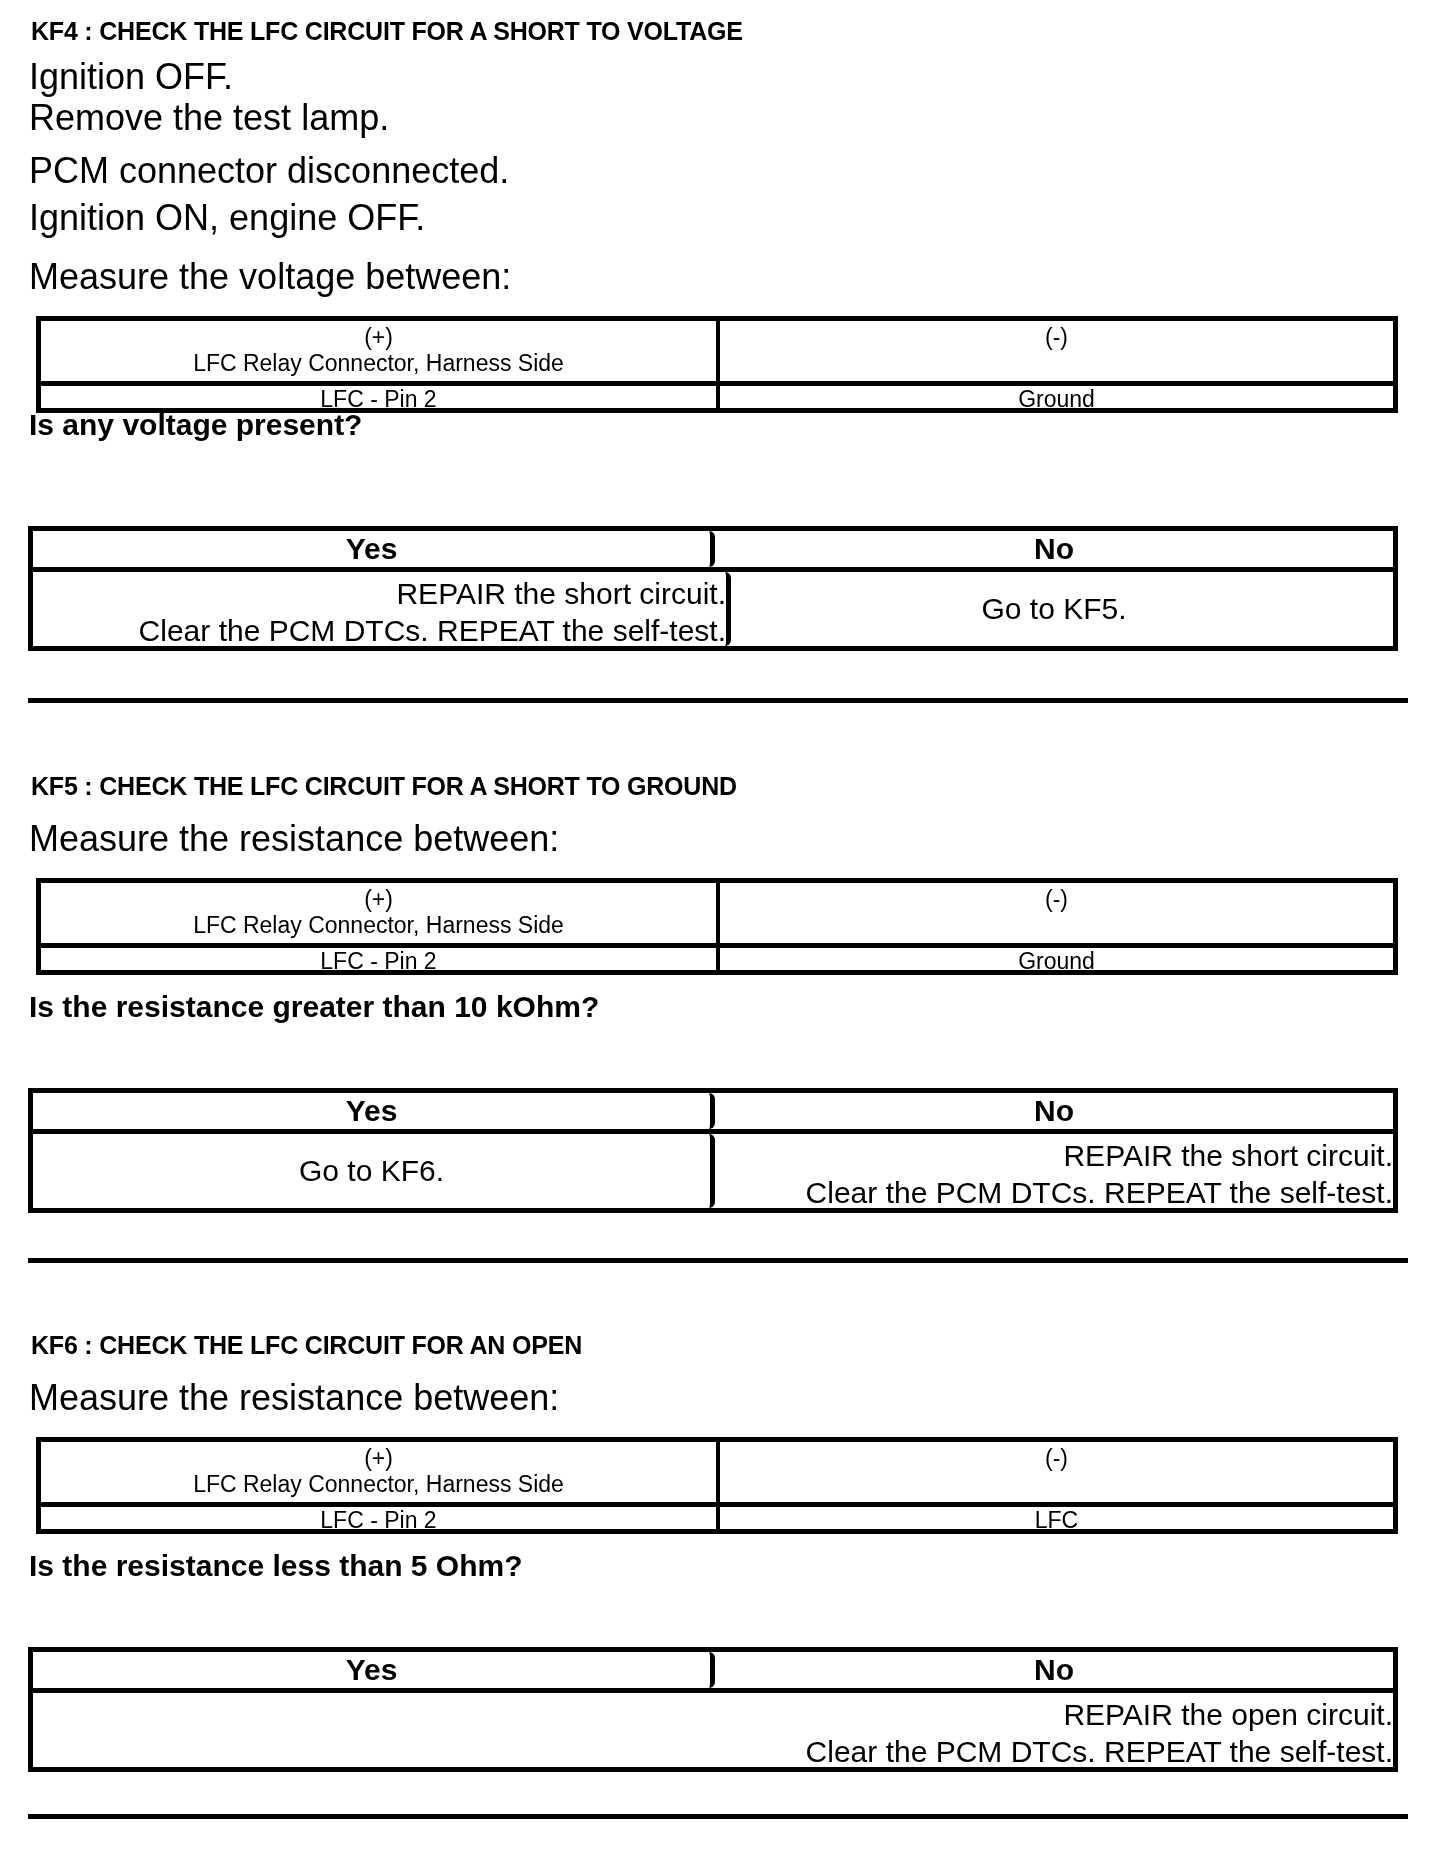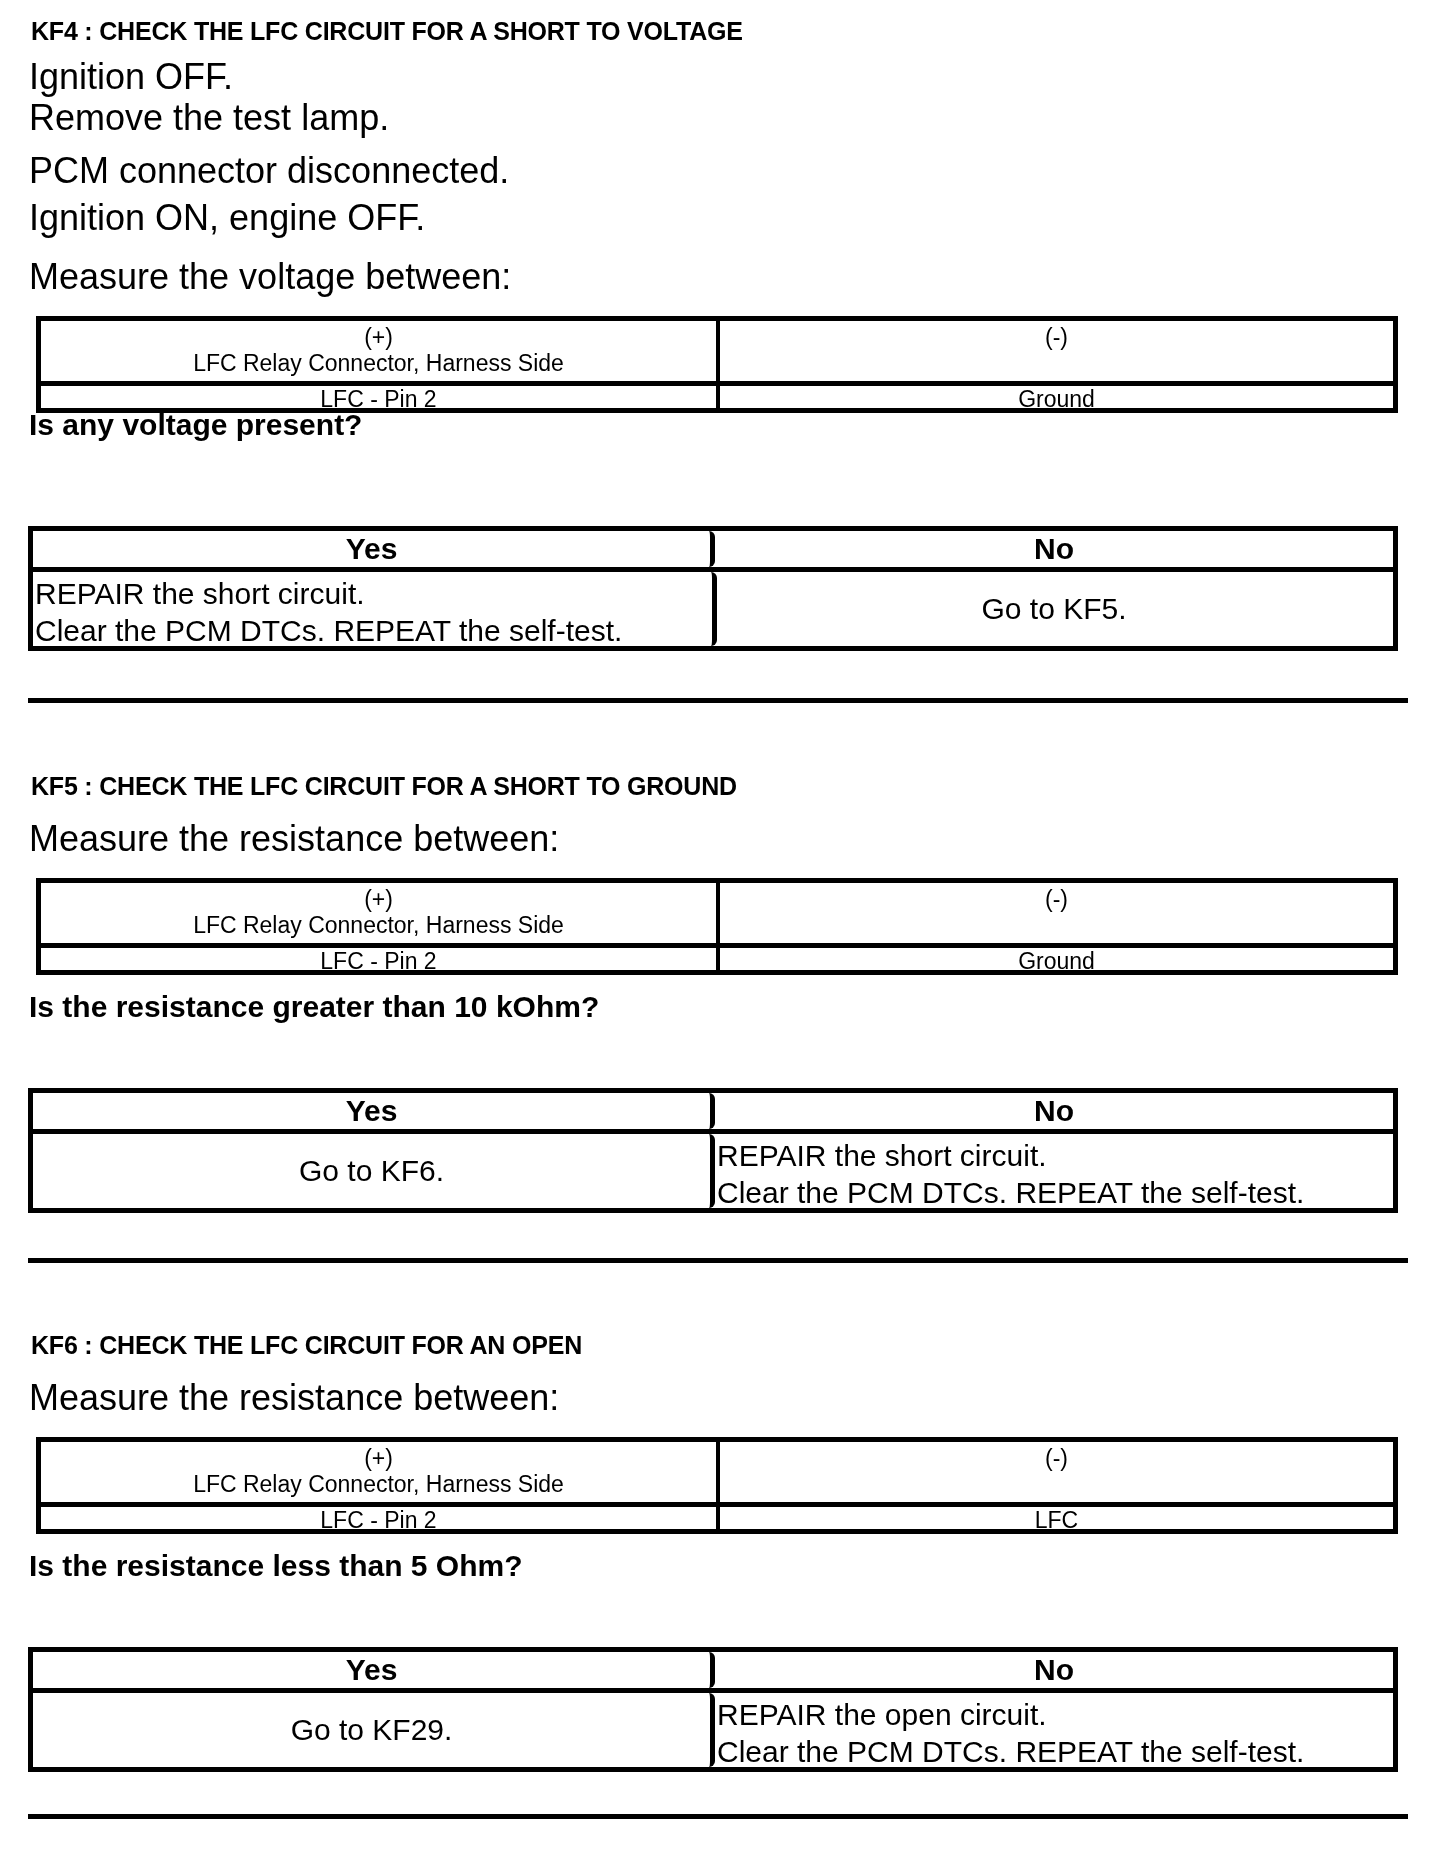--- a/index.html
+++ b/index.html
@@ -21,21 +21,21 @@
   .yn-table { position: absolute; left: 28px; width: 1370px; height: 125px;
               box-sizing: border-box; border: 5px solid #000; }
   .yn-table .hdr { position: absolute; left: 0; right: 0; top: 0; height: 36px; border-bottom: 5px solid #000; }
   .yn-table .body { position: absolute; left: 0; right: 0; top: 41px; bottom: 0; }
   .yn-table .cell { position: absolute; top: 0; bottom: 0; }
   .yn-table .cell.yes { left: 0; width: 677px; border-right: 5px solid #000; border-radius: 6px; }
   .yn-table .cell.no { left: 682px; right: 0; }
   .yn-table .hdr .cell { font-weight: bold; font-size: 30px; line-height: 36px; text-align: center; }
   .yn-table .body .cell { font-size: 30px; }
   .yn-table .body .cell.center { display: flex; align-items: center; justify-content: center; }
-  .yn-table .body .cell.multi { padding-left: 2px; padding-top: 3px; line-height: 37px; white-space: nowrap; }
+  .yn-table .body .cell.multi { padding-left: 16px; padding-top: 3px; line-height: 37px; white-space: nowrap; text-align: right; }
   .rule { position: absolute; left: 28px; width: 1380px; height: 5px; background: #000; }
   .multi div { display: block; }
 </style>
 </head>
 <body>
 
 <div>
   <div class="abs step-title" style="top:17px;">KF4 : CHECK THE LFC CIRCUIT FOR A SHORT TO VOLTAGE</div>
   <div class="abs instr" style="top:59px;">Ignition OFF.</div>
   <div class="abs instr" style="top:100px;">Remove the test lamp.</div>
@@ -144,23 +144,20 @@
   </div>
 
   <div class="abs question" style="top:1549px;text-align:center;">Is the resistance less than 5 Ohm?</div>
 
   <div class="yn-table" style="top:1647px;">
     <div class="hdr">
       <div class="cell yes">Yes</div>
       <div class="cell no">No</div>
     </div>
     <div class="body">
-      <div class="cell yes center">
-        <span>Go to KF29.</span>
-      </div>
       <div class="cell no multi">
         <div>REPAIR the open circuit.</div>
         <div>Clear the PCM DTCs. REPEAT the self-test.</div>
       </div>
     </div>
   </div>
 
   <div class="rule" style="top:1814px;"></div>
 </div>
 

